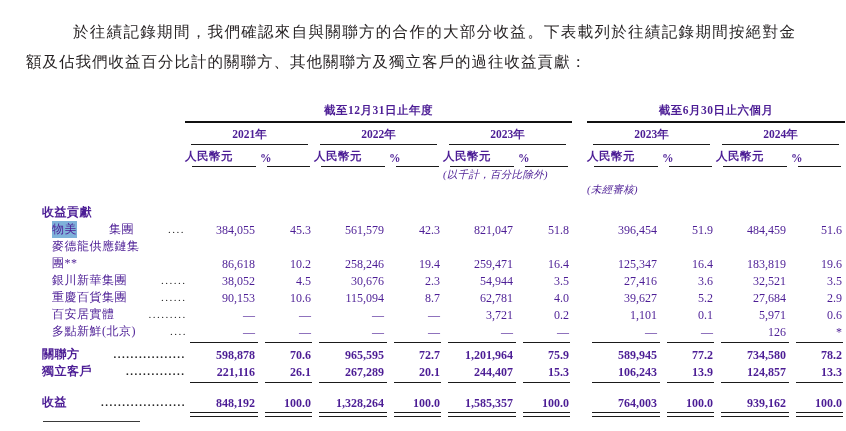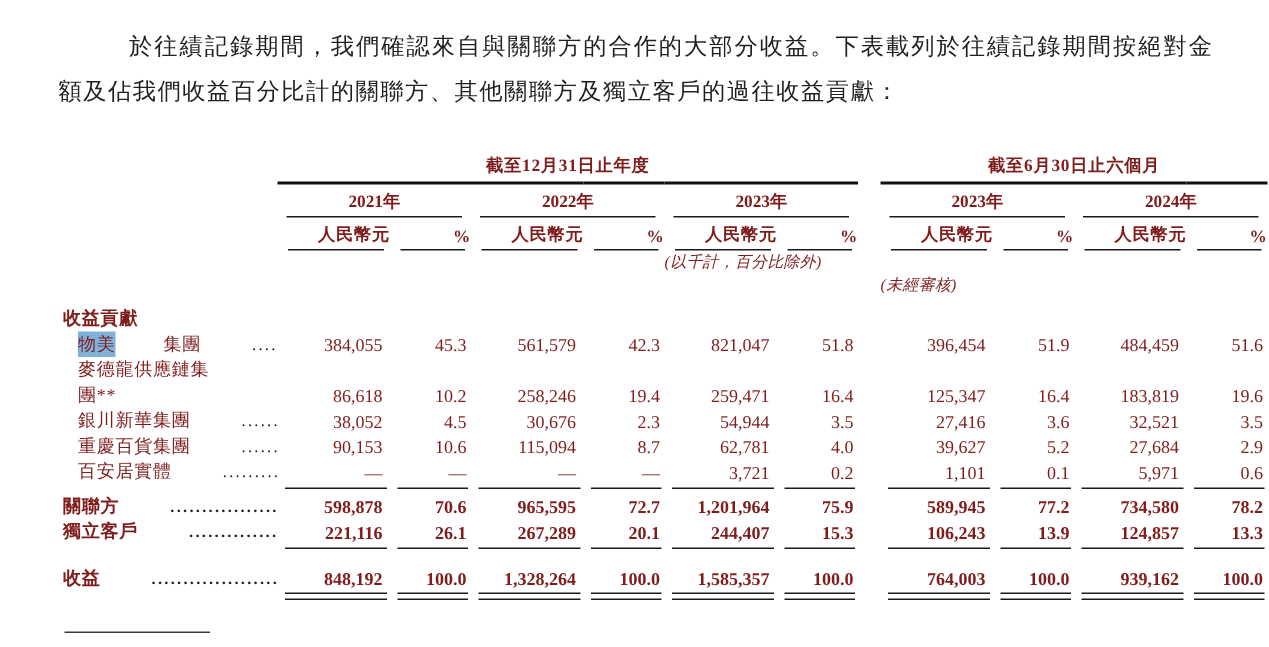--- a/index.html
+++ b/index.html
@@ -3,40 +3,40 @@
 <meta charset="utf-8">
 <style>
   html,body{margin:0;padding:0;}
   body{
     width:846px;height:431px;position:relative;overflow:hidden;
     background:#ffffff;color:#231f20;
     font-family:"Liberation Serif","DejaVu Serif",serif;
   }
   
   .intro{
-    position:absolute;left:39px;top:1px;width:770px;
+    position:absolute;left:26px;top:1px;width:770px;
     font-size:15.5px;line-height:30.5px;
     text-align:justify;text-indent:47px;letter-spacing:1px;
   }
   
   table.fin{
     position:absolute;left:42px;top:100px;width:803px;
     border-collapse:collapse;table-layout:fixed;
-    font-size:12px;color:#7f1d1d;
+    font-size:12px;color:#4c1d95;
   }
   col.lbl{width:143px;} col.rmb{width:75px;} col.pct{width:54px;} col.gapc{width:15px;}
   th,td{padding:0;margin:0;position:relative;font-weight:normal;vertical-align:bottom;}
   
   .grp-row th.grp{
     font-weight:bold;font-size:11.5px;text-align:center;
     border-bottom:2px solid #111;padding-bottom:3px;letter-spacing:.5px;height:18px;
   }
   .yr-row th.yr{font-weight:bold;font-size:11.5px;text-align:center;height:19px;padding-bottom:3px;}
   .yr-row th.yr::after{content:"";position:absolute;left:6px;right:6px;bottom:0;border-bottom:1.5px solid #1a1a1a;}
-  .sub-row th.sc{font-weight:bold;font-size:11.5px;text-align:right;height:19px;padding-bottom:3px;letter-spacing:.5px;}
+  .sub-row th.sc{font-weight:bold;font-size:11.5px;text-align:left;height:19px;padding-bottom:3px;letter-spacing:.5px;}
   .sub-row th.sc::after{content:"";position:absolute;left:7px;right:4px;bottom:0;border-bottom:1.5px solid #1a1a1a;}
   .note-row td.units{
     font-style:italic;font-size:10.5px;text-align:left;white-space:nowrap;
     height:15px;vertical-align:middle;letter-spacing:.3px;margin-top:28px;
   }
   .note-row2 td.unaud{
     font-style:italic;font-size:10.5px;text-align:left;white-space:nowrap;
     height:15px;vertical-align:middle;letter-spacing:.3px;
   }
   
@@ -217,20 +217,39 @@
         <td class="num rmb">—</td>
         <td class="num pct">—</td>
         <td class="num rmb">3,721</td>
         <td class="num pct">0.2</td>
         <td class="gap"></td>
         <td class="num rmb">1,101</td>
         <td class="num pct">0.1</td>
         <td class="num rmb">5,971</td>
         <td class="num pct">0.6</td>
       </tr>
+      <tr class="company">
+        <td class="lbl">
+          <div class="lf">
+            <span>多點新鮮(北京)</span>
+            <span class="leader"></span>
+          </div>
+        </td>
+        <td class="num rmb">—</td>
+        <td class="num pct">—</td>
+        <td class="num rmb">—</td>
+        <td class="num pct">—</td>
+        <td class="num rmb">—</td>
+        <td class="num pct">—</td>
+        <td class="gap"></td>
+        <td class="num rmb">—</td>
+        <td class="num pct">—</td>
+        <td class="num rmb">126</td>
+        <td class="num pct">*</td>
+      </tr>
       <tr class="rr">
         <td class="lbl"></td>
         <td class="n"></td>
         <td class="n"></td>
         <td class="n"></td>
         <td class="n"></td>
         <td class="n"></td>
         <td class="n"></td>
         <td class="gap"></td>
         <td class="n"></td>

